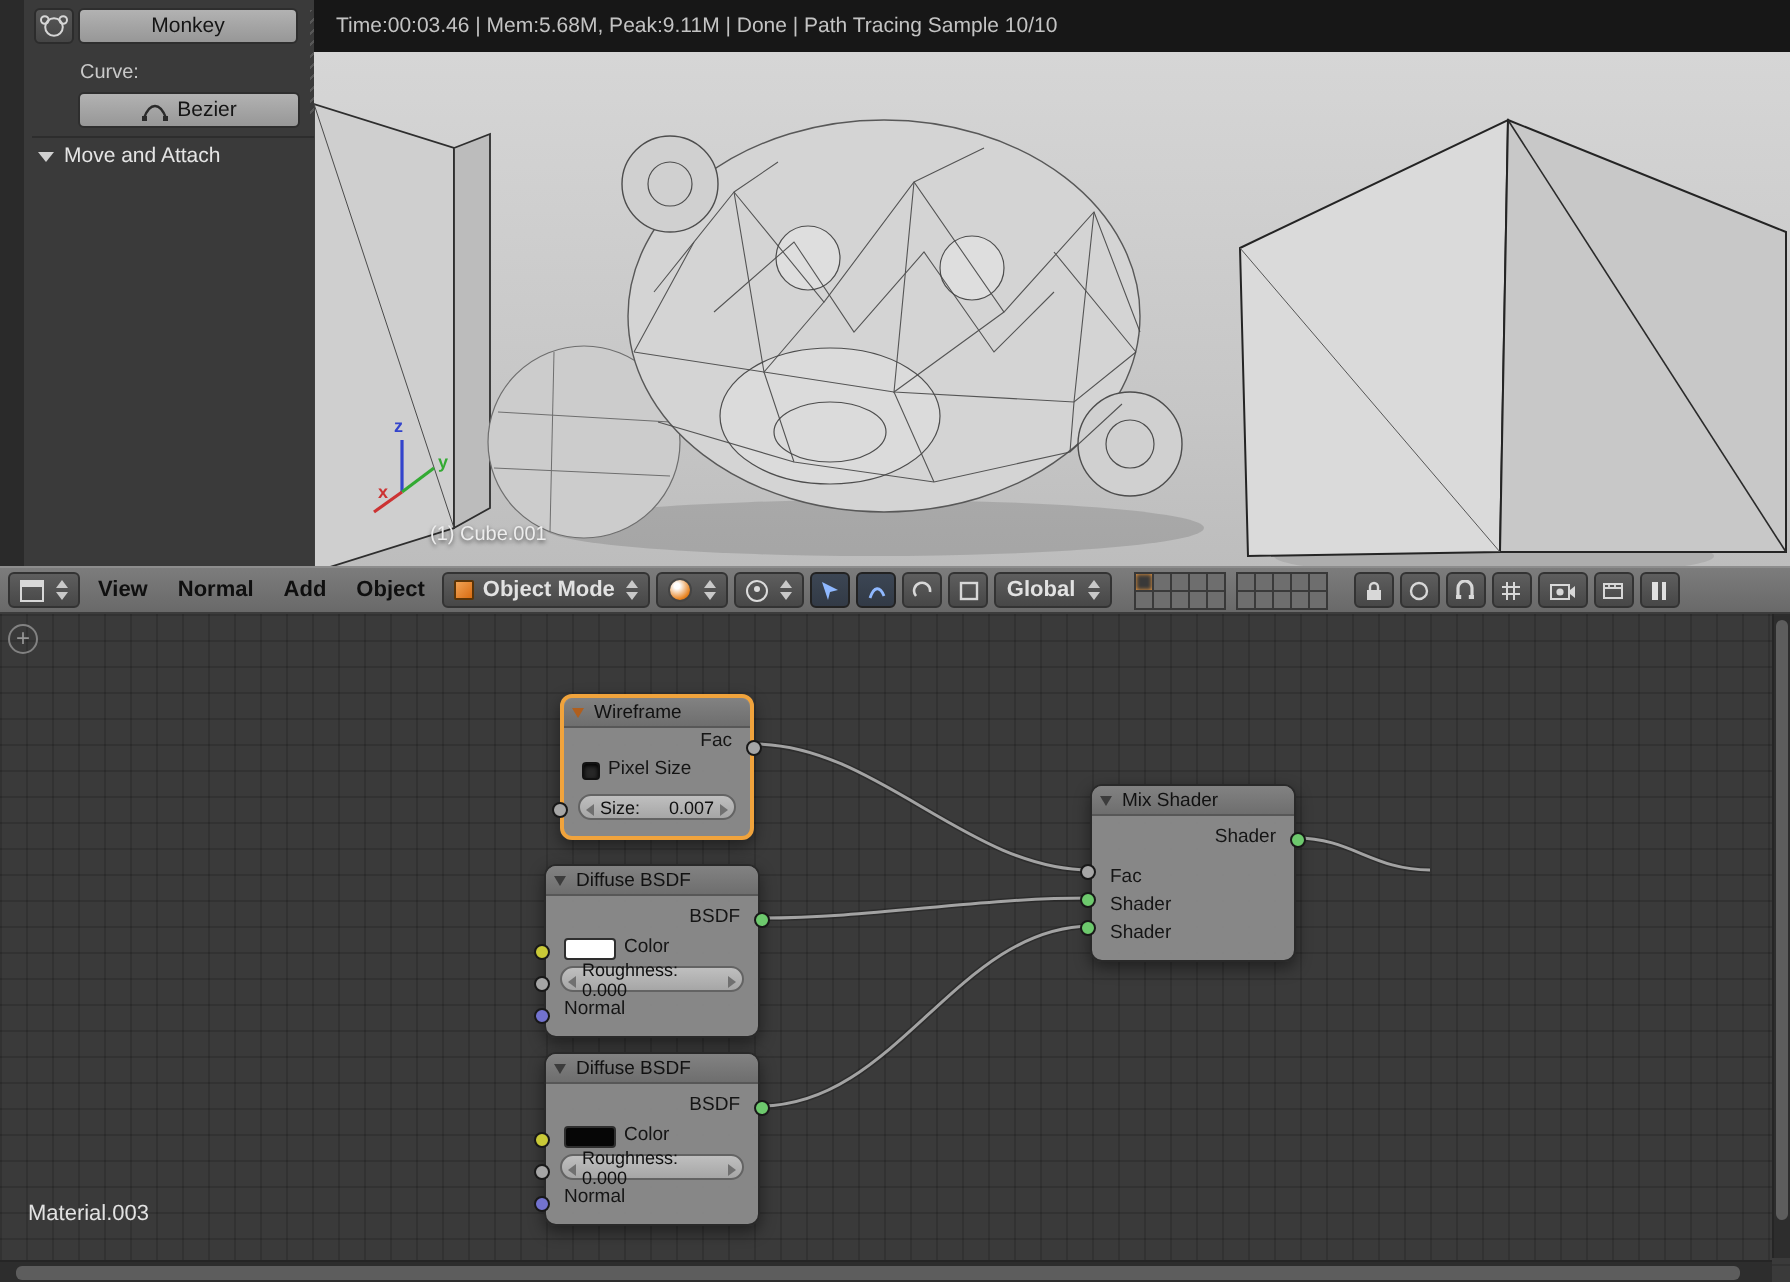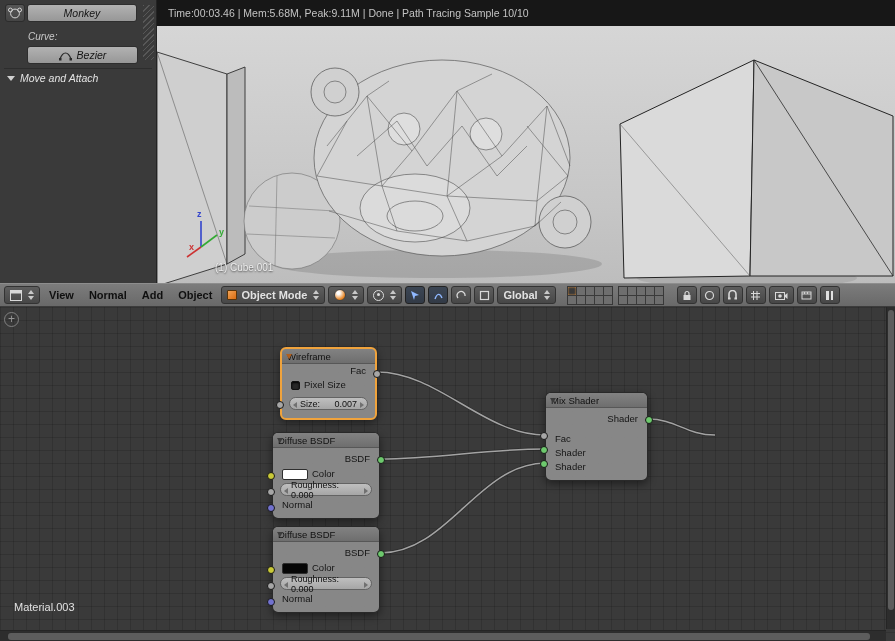--- a/index.html
+++ b/index.html
@@ -1,21 +1,21 @@
 <!DOCTYPE html>
 <html><head>
 <meta charset="utf-8">
 <style>
   * { margin:0; padding:0; box-sizing:border-box; }
   body { background:#1d1d1d; font-family:"Liberation Sans","DejaVu Sans",sans-serif; }
   .app { position:relative; width:895px; height:641px; overflow:hidden; background:#2a2a2a; }
 
   
-  .toolshelf { position:absolute; left:0; top:0; width:157px; height:283px;
-    background:#3a3a3a; border-right:1px solid #232323;font-style:italic; }
+  .toolshelf { position:absolute; left:12px; top:0; width:157px; height:283px;
+    background:#3a3a3a; border-right:1px solid #232323; }
   .ts-row1 { position:absolute; left:5px; top:4px; display:flex; gap:2px; align-items:center; }
   .icon-btn { width:20px; height:18px; background:linear-gradient(#565656,#454545);
     border:1px solid #2c2c2c; border-radius:3px; display:flex; align-items:center; justify-content:center; }
   .ts-btn { width:110px; height:18px; background:linear-gradient(#b2b2b2,#979797);
     border:1px solid #2e2e2e; border-radius:3px; color:#151515; font-size:10.5px;
     display:flex; align-items:center; justify-content:center; gap:5px; }
   .ts-label { position:absolute; left:28px; top:31px; color:#c9c9c9; font-size:10px; }
   .ts-bezier { position:absolute; left:27px; top:46px; }
   .ts-sep { position:absolute; left:4px; top:68px; width:148px; border-top:1px solid #2d2d2d; }
   .ts-section { position:absolute; left:7px; top:72px; color:#e4e4e4; font-size:10.5px;
@@ -67,21 +67,21 @@
                      linear-gradient(90deg,rgba(0,0,0,.14) 1px,transparent 1px);
     background-size:13px 13px; overflow:hidden; }
   .wires { position:absolute; left:0; top:0; pointer-events:none; }
   .plus-corner { position:absolute; left:4px; top:5px; width:15px; height:15px; border:1.5px solid #9a9a9a;
     border-radius:50%; color:#b5b5b5; font-size:12px; line-height:12px; text-align:center; opacity:.75; }
   .material-name { position:absolute; left:14px; top:294px; color:#e2e2e2; font-size:11px; }
 
   .node { position:absolute; background:rgba(138,138,138,.96); border:1px solid rgba(25,25,25,.85);
     border-radius:6px; box-shadow:0 3px 8px rgba(0,0,0,.45); font-size:9.5px; color:#151515; z-index:2; padding-bottom:6px; }
   .node.selected { border:2px solid #f0a33c; }
-  .nhead { height:15px; line-height:15px; padding-left:5px; background:linear-gradient(#828282,#6e6e6e);
+  .nhead { height:15px; line-height:15px; padding-left:15px; background:linear-gradient(#828282,#6e6e6e);
     border-bottom:1px solid #575757; border-radius:5px 5px 0 0; position:relative; font-size:9.5px; color:#111; }
   .ntri { position:absolute; left:4px; top:5px; width:0; height:0; border-left:3.5px solid transparent;
     border-right:3.5px solid transparent; border-top:5px solid #3c3c3c; }
   .ntri.orange { border-top-color:#b05f1e; }
   .nrow { height:14px; line-height:14px; padding:0 9px; display:flex; align-items:center; gap:4px; }
   .nrow.out { justify-content:flex-end; }
   .chk { width:9px; height:9px; background:#272727; border:1px solid #111; border-radius:2px; box-shadow:inset 0 1px 2px #000; }
   .swatch { width:26px; height:11px; border:1px solid #2e2e2e; border-radius:2px; }
   .slider { margin:1px 7px 2px; height:13px; background:linear-gradient(#bfbfbf,#a6a6a6);
     border:1px solid #636363; border-radius:7px; font-size:9px; color:#101010;

